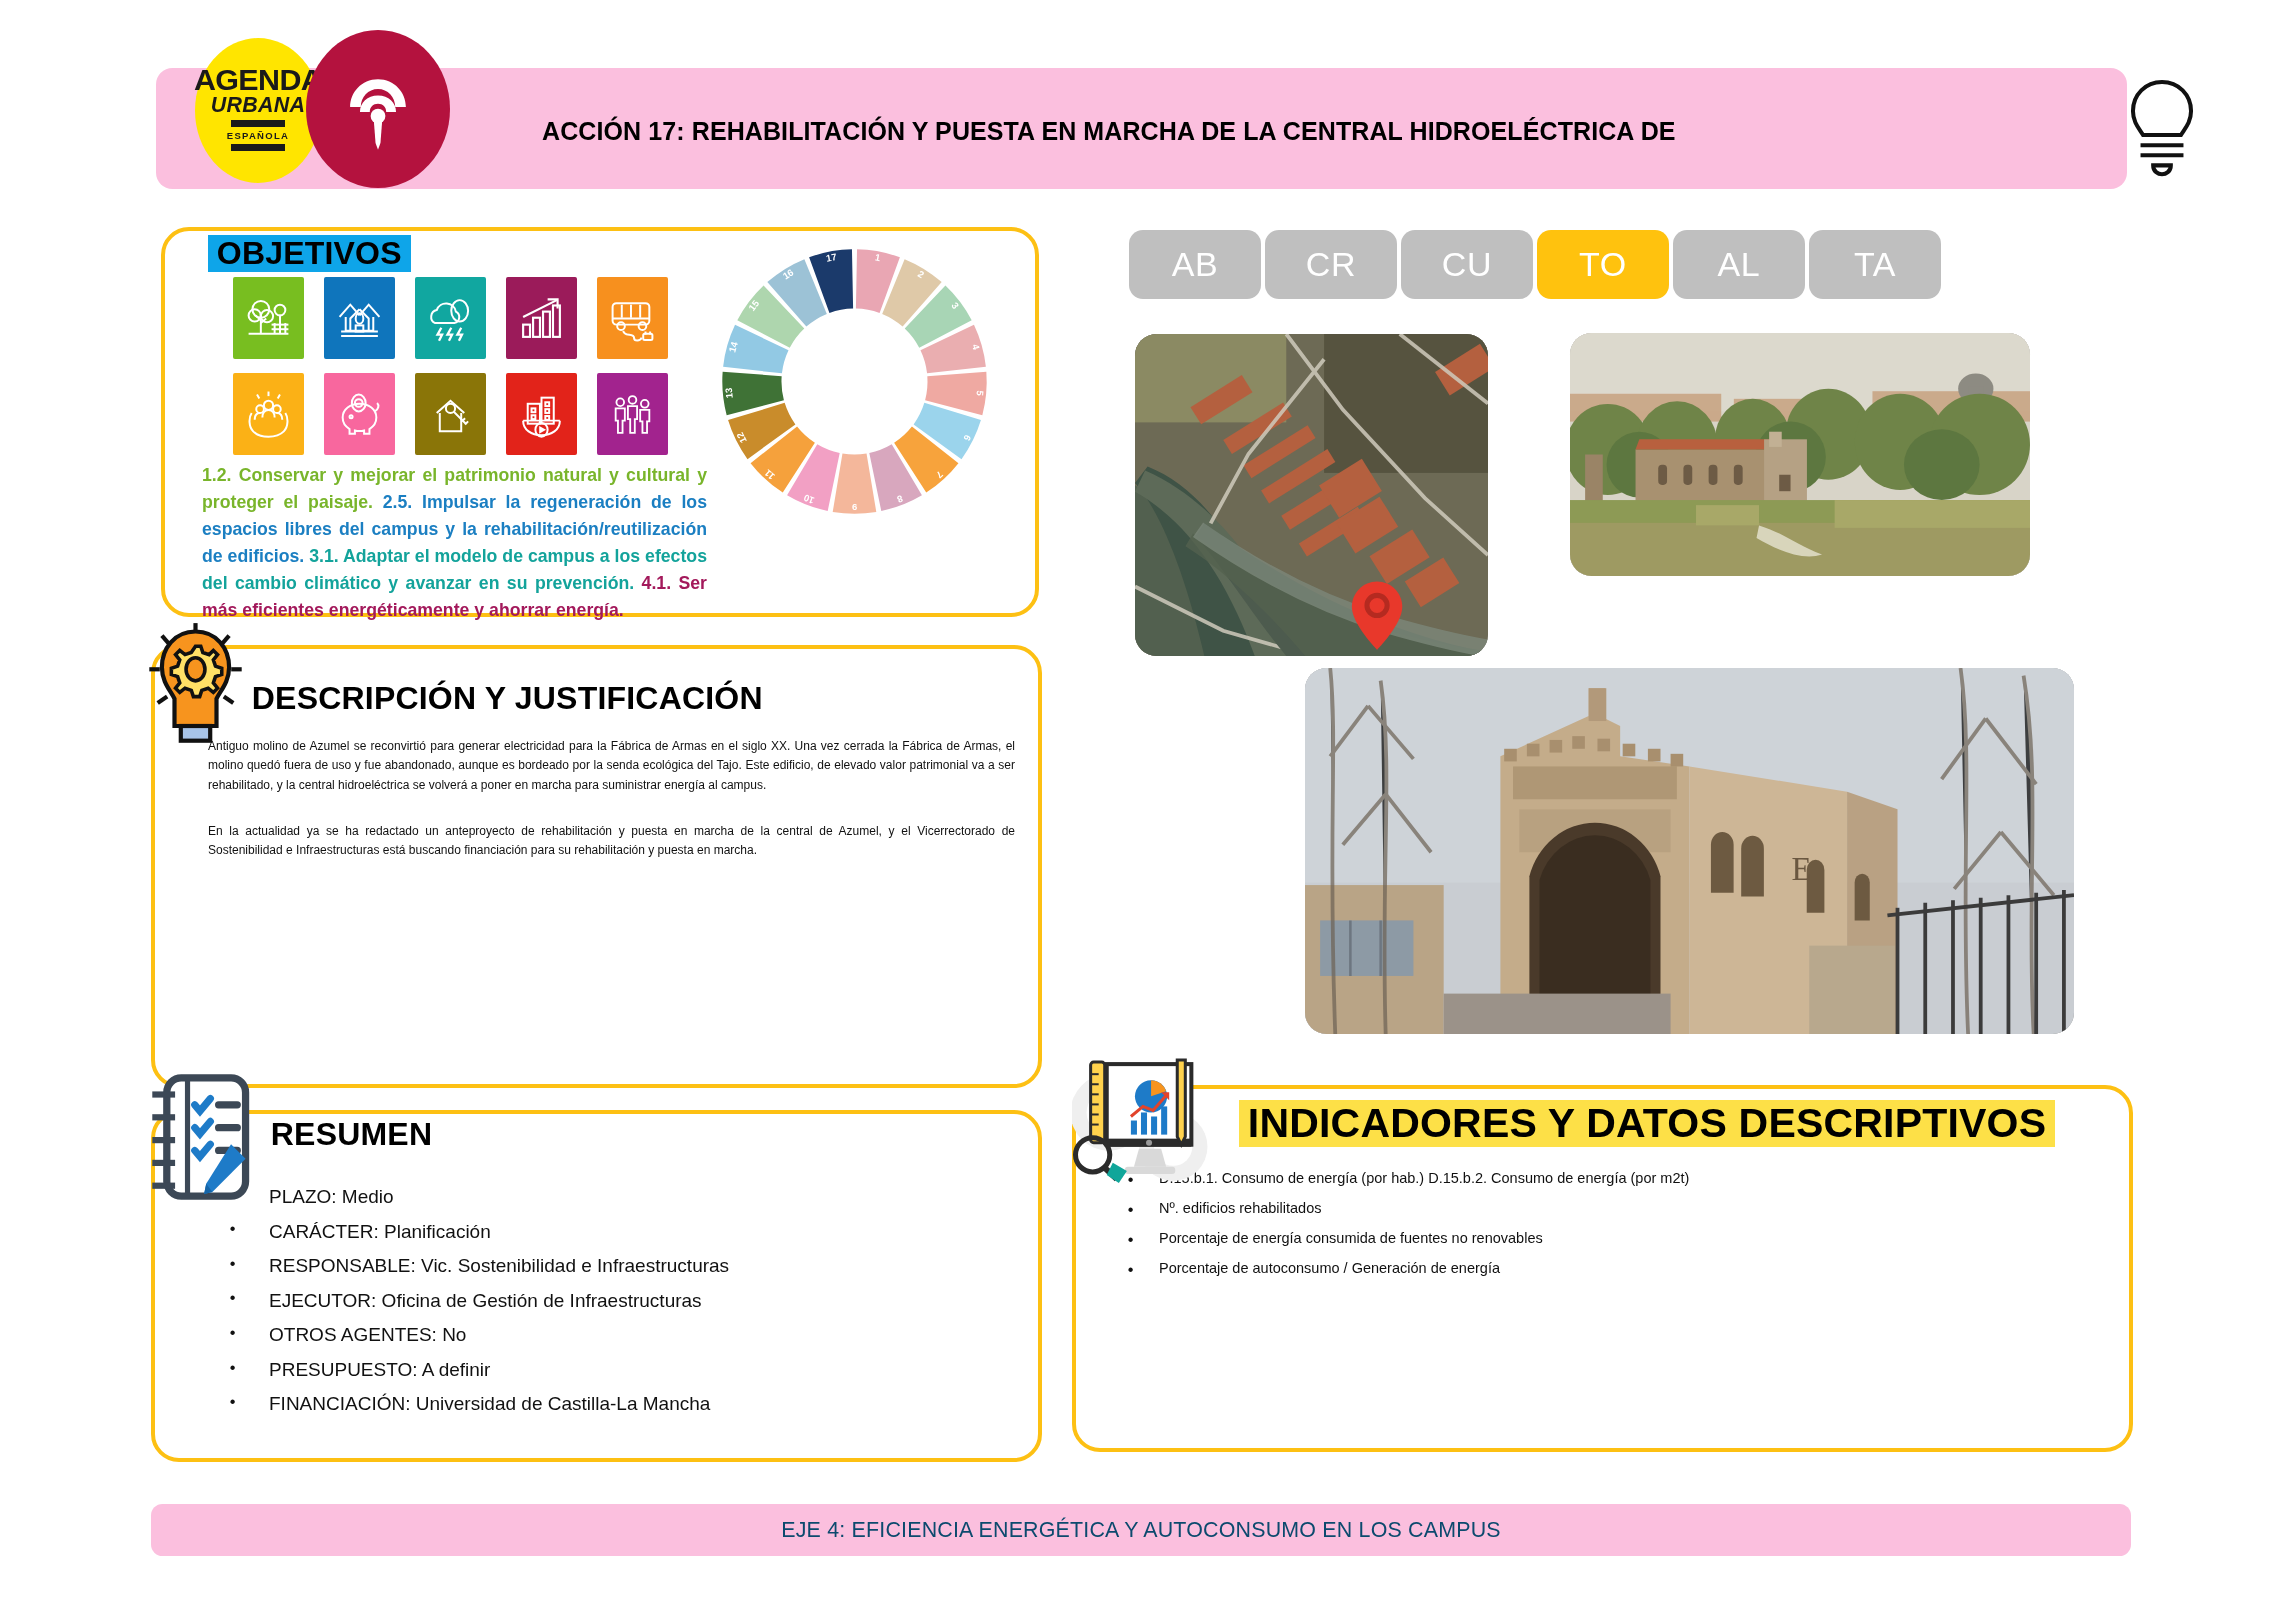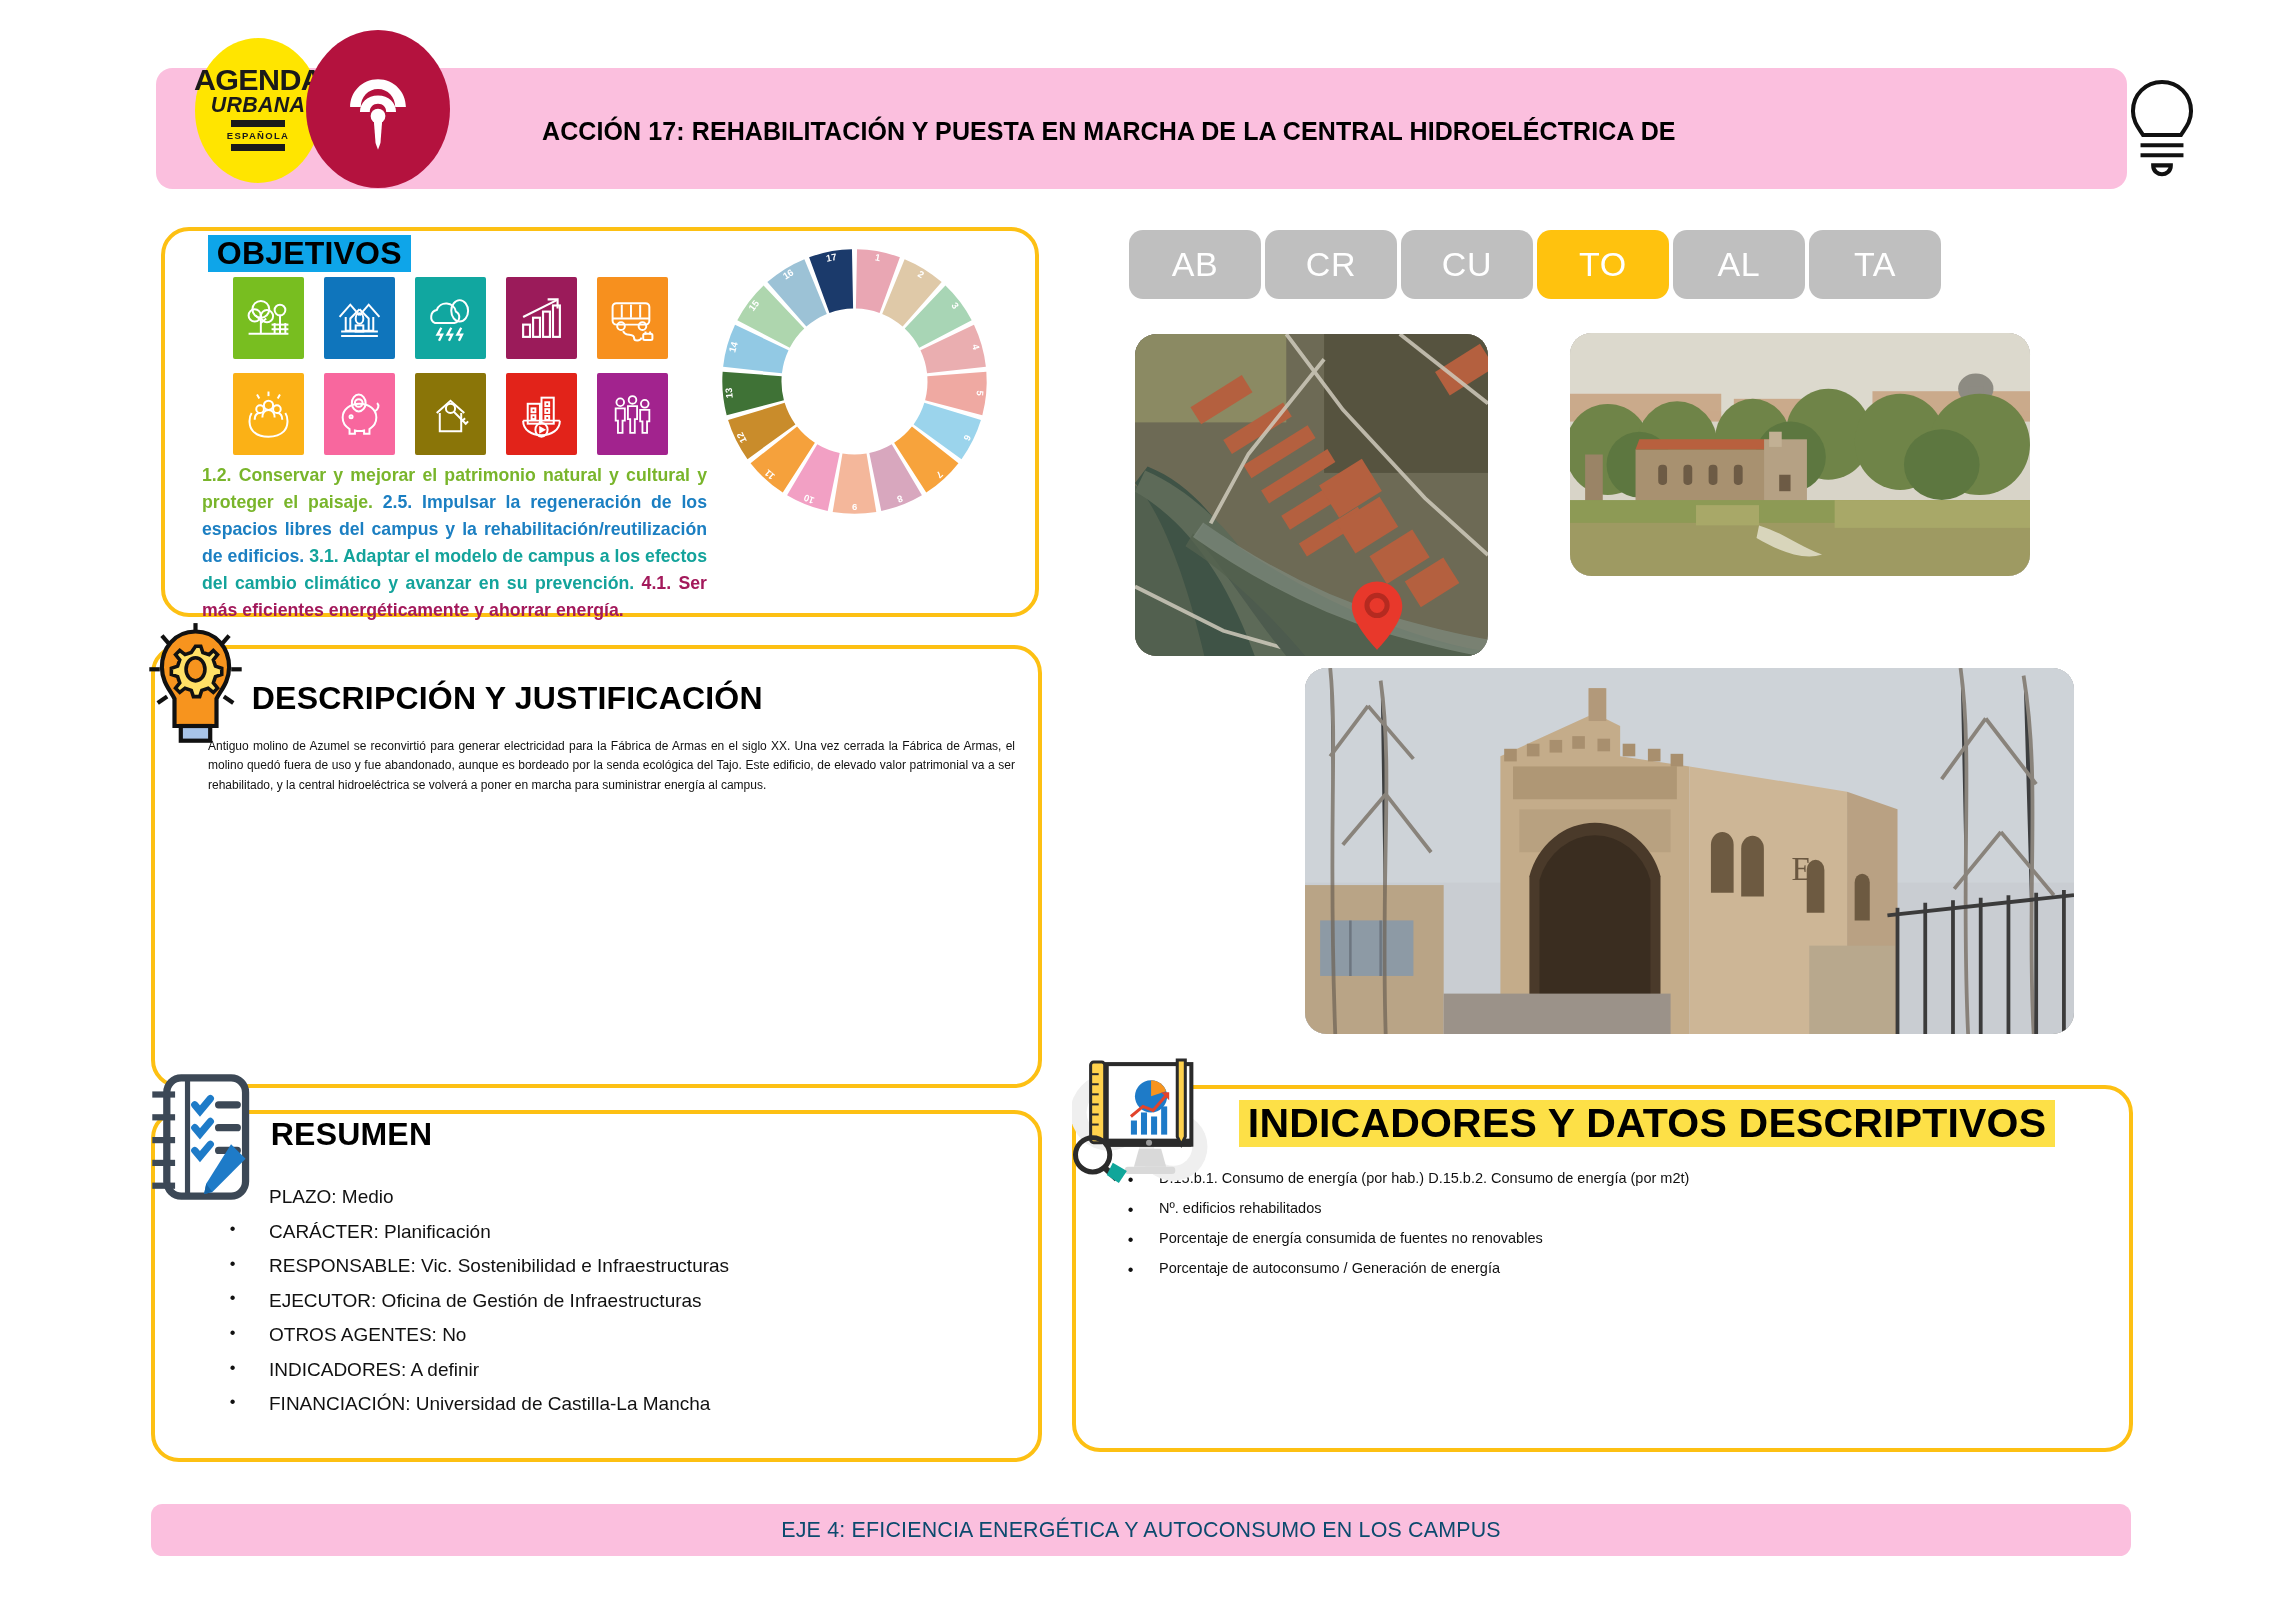--- a/index.html
+++ b/index.html
@@ -459,20 +459,21 @@
     <line x1="86" y1="78" x2="77" y2="72"></line>
   </g>
   <path d="M50 10 C30 10 18 26 18 44 c0 14 8 22 12 30 l0 26 l40 0 l0 -26 c4 -8 12 -16 12 -30 C82 26 70 10 50 10 Z" fill="#F7941E" stroke="#111" stroke-width="4"></path>
   <path d="M50 24 l5 0 l2 6 l6 2 l4 -4 l4 4 l-4 5 l2 6 l6 2 l0 6 l-6 2 l-2 6 l4 5 l-4 4 l-5 -4 l-6 2 l-2 6 l-6 0 l-2 -6 l-6 -2 l-5 4 l-4 -4 l4 -5 l-2 -6 l-6 -2 l0 -6 l6 -2 l2 -6 l-4 -5 l4 -4 l5 4 l6 -2 Z" fill="#FFE066" stroke="#111" stroke-width="3.4"></path>
   <ellipse cx="50" cy="46" rx="9" ry="11" fill="#F7941E" stroke="#111" stroke-width="3.4"></ellipse>
   <rect x="36" y="100" width="28" height="14" fill="#A8C4E8" stroke="#111" stroke-width="4"></rect>
 </svg>
 <div class="panel-title" id="t-descripcion">DESCRIPCIÓN Y JUSTIFICACIÓN</div>
 <div id="desc-text">
   <p>Antiguo molino de Azumel se reconvirtió para generar electricidad para la Fábrica de Armas en el siglo XX. Una vez cerrada la Fábrica de Armas, el molino quedó fuera de uso y fue abandonado, aunque es bordeado por la senda ecológica del Tajo. Este edificio, de elevado valor patrimonial va a ser rehabilitado, y la central hidroeléctrica se volverá a poner en marcha para suministrar energía al campus.</p>
+  <p>En la actualidad ya se ha redactado un anteproyecto de rehabilitación y puesta en marcha de la central de Azumel, y el Vicerrectorado de Sostenibilidad e Infraestructuras está buscando financiación para su rehabilitación y puesta en marcha.</p>
 </div>
 
 <div class="panel" id="panel-resumen"></div>
 <svg id="icon-notebook" viewBox="0 0 110 130">
   <rect x="22" y="8" width="76" height="114" rx="14" fill="#fff" stroke="#3C4856" stroke-width="7"></rect>
   <line x1="42" y1="10" x2="42" y2="120" stroke="#3C4856" stroke-width="5"></line>
   <g stroke="#3C4856" stroke-width="6" fill="none">
     <line x1="8" y1="24" x2="30" y2="24"></line>
       <line x1="8" y1="46" x2="30" y2="46"></line>
     <line x1="8" y1="68" x2="30" y2="68"></line>
@@ -492,21 +493,21 @@
   <path d="M84 72 L98 86 L66 118 L58 120 L60 110 Z" fill="#1E7BC8"></path>
   <path d="M60 110 L58 120 L66 118 Z" fill="#1565A8"></path>
 </svg>
 <div class="panel-title" id="t-resumen">RESUMEN</div>
 <ul class="bullets" id="resumen-list">
   <li>PLAZO: Medio</li>
   <li>CARÁCTER: Planificación</li>
   <li>RESPONSABLE: Vic. Sostenibilidad e Infraestructuras</li>
   <li>EJECUTOR: Oficina de Gestión de Infraestructuras</li>
   <li>OTROS AGENTES:  No</li>
-  <li>INDICADORES: A definir</li>
+  <li>PRESUPUESTO: A definir</li>
   <li>FINANCIACIÓN: Universidad de Castilla-La Mancha</li>
 </ul>
 
 <div class="panel" id="panel-indicadores"></div>
 <svg id="icon-dashboard" viewBox="0 0 140 135">
   <g fill="#EFEFEF">
     <circle cx="36" cy="62" r="38"></circle>
       <circle cx="100" cy="96" r="34"></circle>
   </g>
   <circle cx="36" cy="62" r="22" fill="#fff"></circle>

